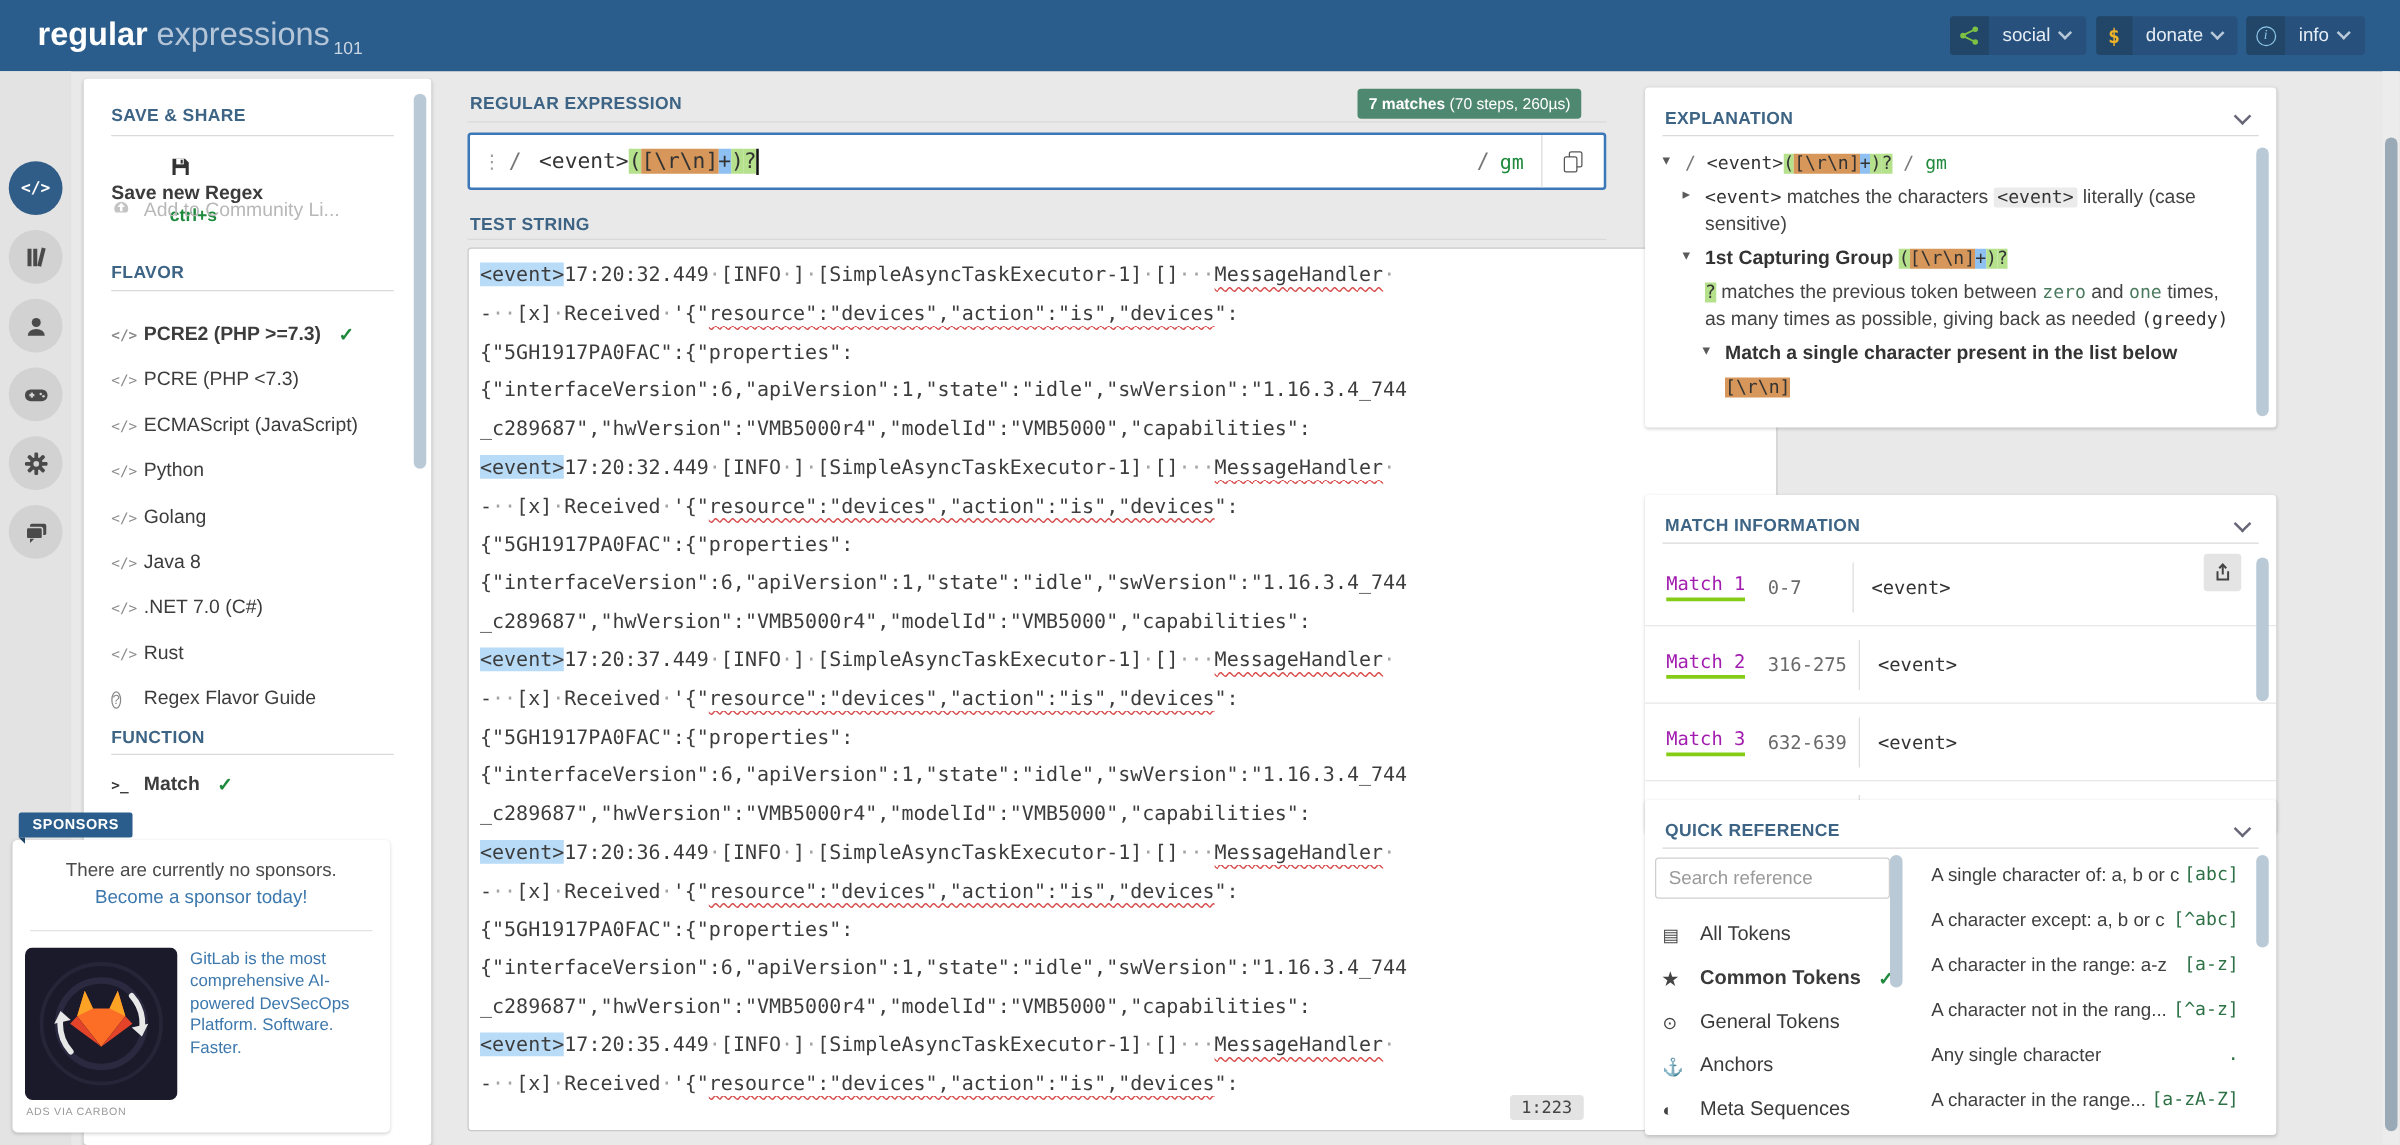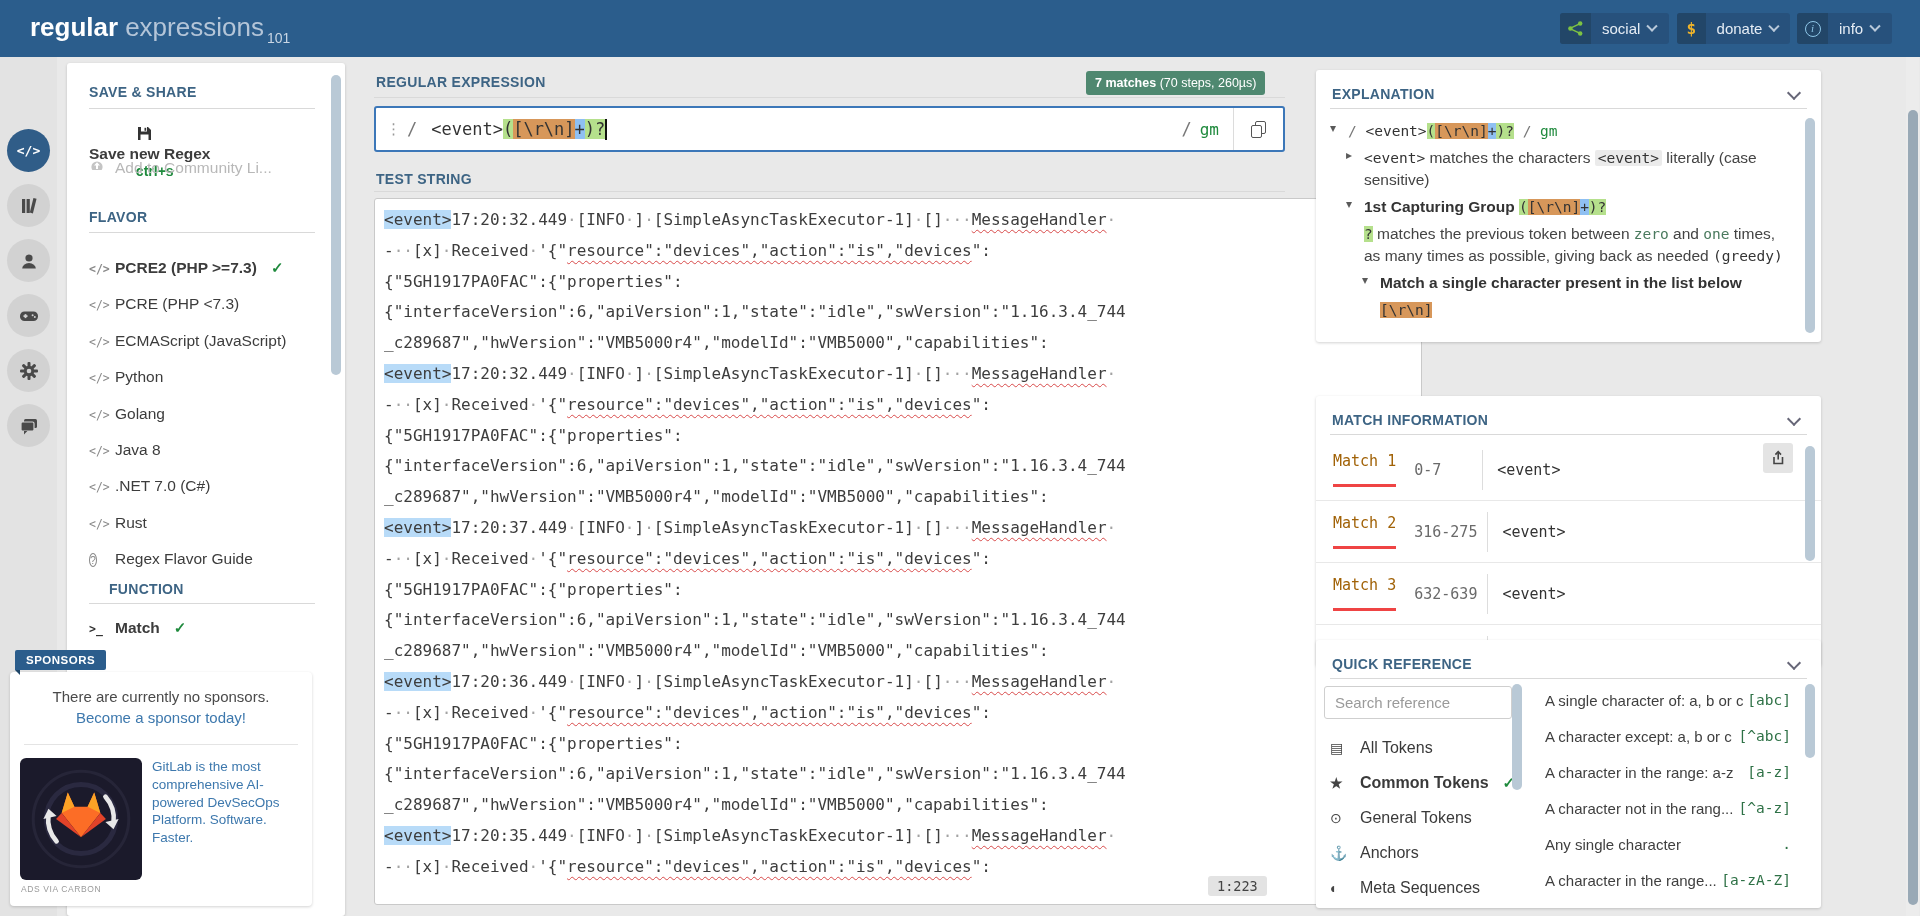--- a/index.html
+++ b/index.html
@@ -108,21 +108,21 @@
   .code.codebg{background:#ebebeb;border-radius:2px;padding:0 3px;}
   .code.g{background:var(--hl-green);}
   .code.o{background:var(--hl-orange);}
   .code.bl{background:var(--hl-blue);}
   .b{font-weight:bold;color:#333;}
   #explain-scroll{right:6px;top:48px;height:215px;}
 
   #matchinfo{left:1316px;top:351px;width:505px;height:270px;overflow:hidden;margin-top:45px;}
   #match-rows{position:absolute;left:0;right:0;top:43px;}
   .mrow{height:62px;display:flex;align-items:center;padding-left:17px;border-bottom:1px solid #e8e8e8;font-family:"DejaVu Sans Mono",monospace;font-size:15px;cursor:pointer;}
-  .mlabel{color:#a16207;border-bottom:3px solid #ef4444;padding-bottom:14px;white-space:pre;}
+  .mlabel{color:#a21caf;border-bottom:3px solid #84cc16;padding-bottom:2px;white-space:pre;}
   .mrange{color:#6a6a6a;margin-left:18px;min-width:58px;}
   .msep{width:1px;height:40px;background:#ddd;margin:0 0 0 10px;}
   .mval{color:#333;margin-left:14px;}
   #exportbtn{position:absolute;right:28px;top:47px;width:30px;height:30px;background:#e4e4e4;border-radius:3px;display:flex;align-items:center;justify-content:center;cursor:pointer;z-index:2;}
   #match-scroll{right:6px;top:50px;height:115px;}
 
   #quickref{left:1316px;top:640px;width:505px;height:268px;overflow:hidden;}
   #qr-search{position:absolute;left:8px;top:46px;width:188px;height:33px;border:1px solid #cfcfcf;border-radius:3px;font-size:15px;padding:0 10px;color:#444;font-family:"Liberation Sans",sans-serif;outline:none;}
   #qr-search::placeholder{color:#9a9a9a;}
   #qr-cats{position:absolute;left:8px;top:90px;width:188px;}
@@ -284,21 +284,21 @@
         <div class="sb-row" style="top: 450.8px;">
           <span class="rowicon"><span class="fl-ico">&lt;/&gt;</span></span>
           <span>Rust</span>
         </div>
         <div class="sb-row" style="top: 487.2px;">
           <span class="rowicon"><span class="qmark">?</span></span>
           <span>Regex Flavor Guide</span>
         </div>
       </div>
 
-    <div class="sectitle sb-title" style="top:518px;margin-left:20px;">FUNCTION</div>
+    <div class="sectitle sb-title" style="top:518px;">FUNCTION</div>
     <div class="divider" style="left:22px;right:30px;top:540px;"></div>
     <div id="function-list">
         <div class="sb-row bold" style="top: 556px;">
           <span class="rowicon"><span class="fl-ico bold" style="color: rgb(51, 51, 51);">&gt;_</span></span>
           <span>Match</span>
           <span class="check">✓</span>
         </div>
       </div>
 
     <div class="scrollthumb" style="right:4px;top:12px;height:300px;"></div>

